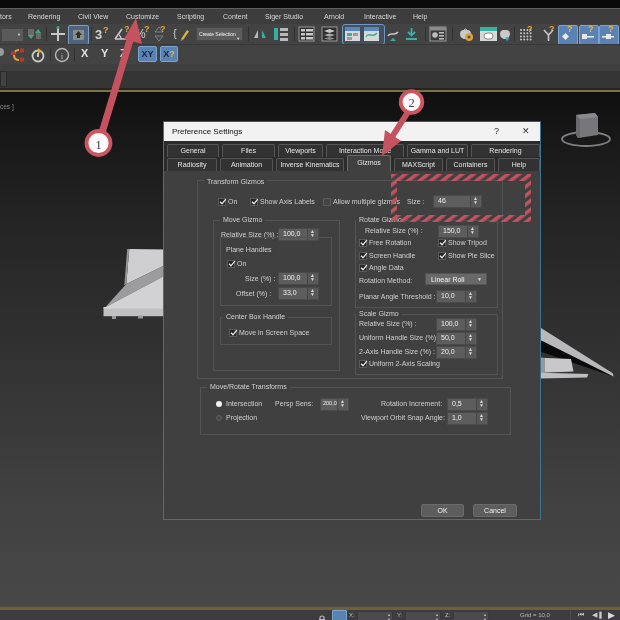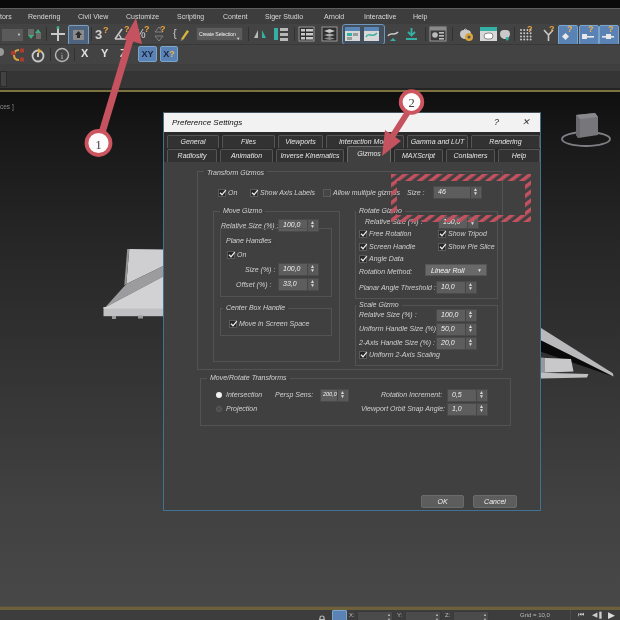--- a/index.html
+++ b/index.html
@@ -274,21 +274,21 @@
     <div class="abs" style="left:453px;top:611px;width:34px;height:8px;background:#4b4b4b;border:1px solid #3a3a3a;">
       <span style="position:absolute;right:1px;top:0px;font-size:4px;color:#bbb;">▲<br>▼</span>
     </div>
     <span style="position:absolute;left:520px;top:612px;font-size:6px;color:#bbb;">Grid = 10,0</span>
     <div class="abs" style="left:570px;top:610px;width:1px;height:10px;background:#4a4a4a;"></div>
     <span style="position:absolute;left:578px;top:611px;font-size:7px;color:#ccc;">⏮</span>
     <span style="position:absolute;left:592px;top:611px;font-size:7px;color:#ccc;">◀❚</span>
     <span style="position:absolute;left:608px;top:610px;font-size:9px;color:#ddd;">▶</span>
   </div>
 
-<div class="abs" style="left:163px;top:112px;width:378px;height:399px;background:#000000;border:1px solid #3f7391;border-top-color:#44535c;box-sizing:border-box;font-style:italic;">
+<div class="abs" style="left:163px;top:121px;width:378px;height:399px;background:#000000;border:1px solid #3f7391;border-top-color:#44535c;box-sizing:border-box;">
 
   <div class="abs" style="left:0;top:0;width:376px;height:19px;background:#f2f2f2;">
     <span style="position:absolute;left:8px;top:5px;font-size:8px;color:#111;">Preference Settings</span>
     <span style="position:absolute;left:330px;top:4px;font-size:9px;color:#333;">?</span>
     <span style="position:absolute;left:358px;top:4px;font-size:9px;color:#333;">✕</span>
   </div>
 
   <div class="abs" style="left:0;top:19px;width:376px;height:30px;background:#2b2b2b;"></div>
   <div class="abs" style="left:0;top:0;width:378px;height:50px;">
       <div class="tab" style="left:3px;top:22px;width:52px;height:13px;line-height:12px;">General</div>

